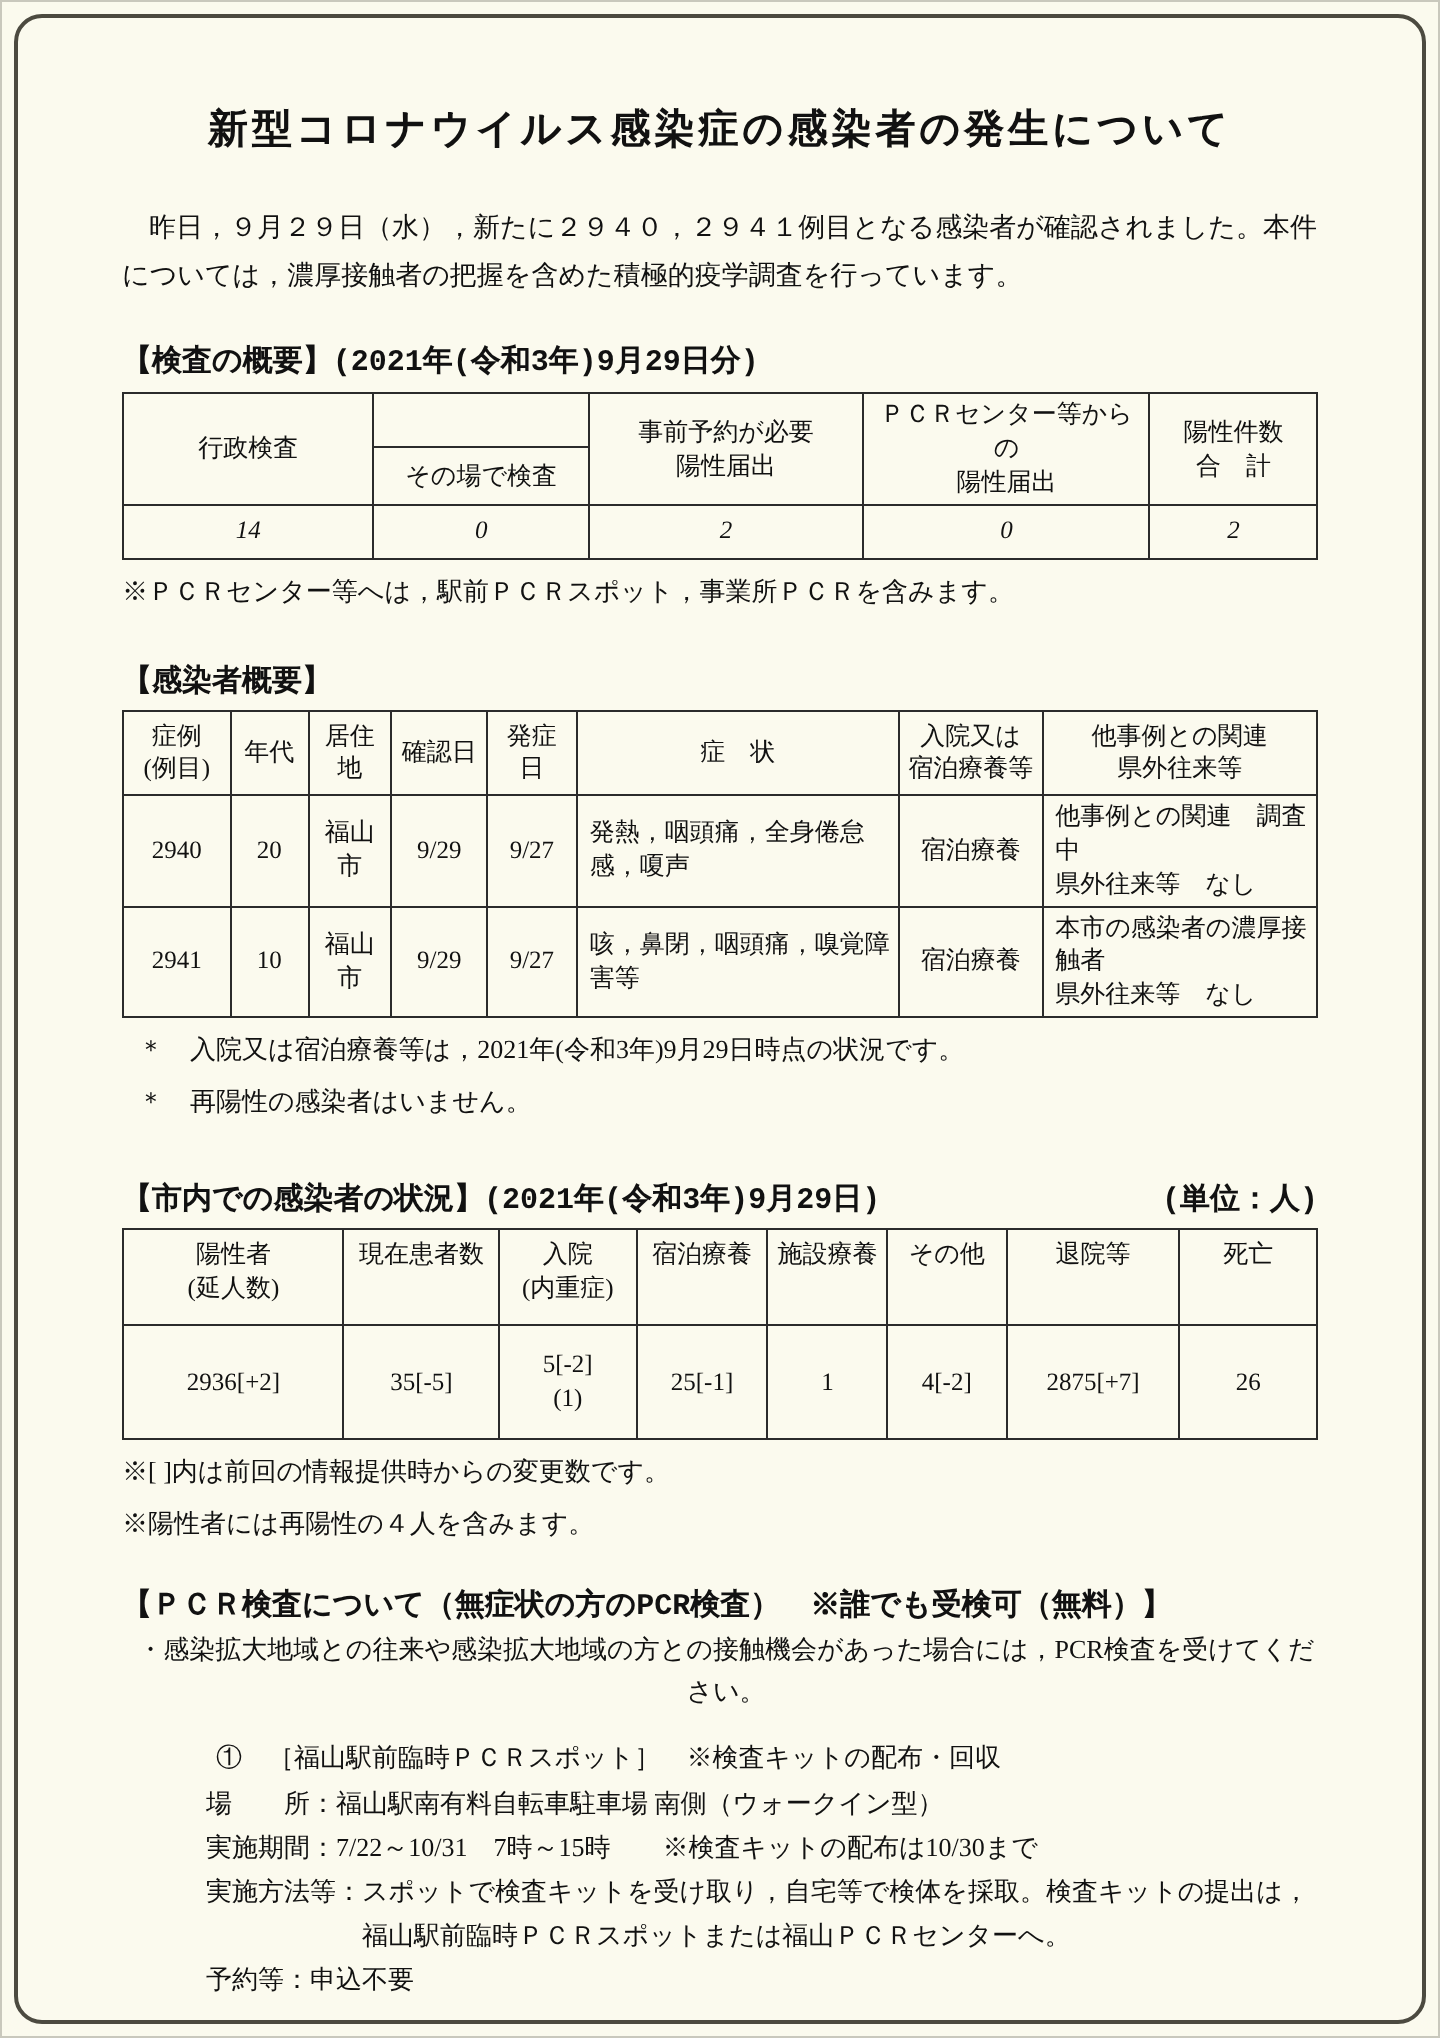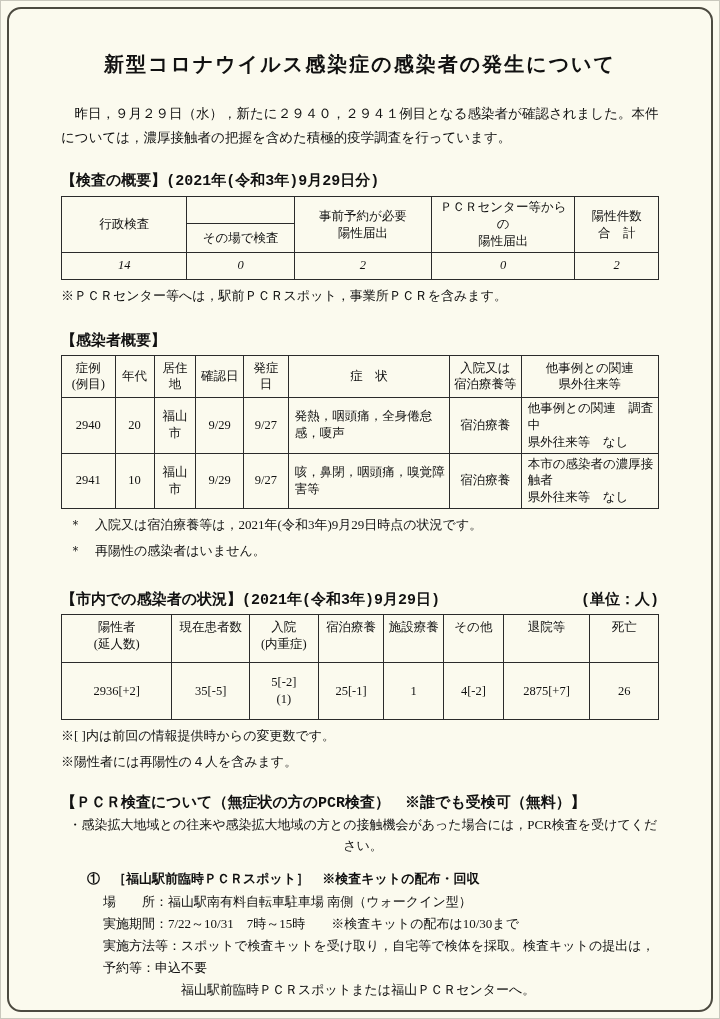--- a/index.html
+++ b/index.html
@@ -67,21 +67,21 @@
   .t3 { margin-top: 5px; }
   .t3 tr.head td { height: 48px; vertical-align: top; padding-top: 4px; }
   .t3 tr.vals td { height: 57px; }
 
   .note { font-size: 13px; margin-top: 7px; }
   .note.tight { margin-top: 8px; }
   .note.star { margin-left: 8px; }
 
   .pcr-lead { font-size: 13px; line-height: 1.6; margin-top: 3px; margin-left: 6px; text-align: center; }
   .pcr-block { margin: 13px 0 0 26px; font-size: 13px; }
-  .pcr-title { font-weight: bold; margin-bottom: 3px; }
+  .pcr-title { font-weight: normal; margin-bottom: 3px; margin-left: 21px; }
   .pcr-line { margin-left: 16px; line-height: 1.7; }
 </style>
 </head>
 <body>
 
 <div class="frame">
 
   <h1 class="title">新型コロナウイルス感染症の感染者の発生について</h1>
 
   <p class="intro">昨日，９月２９日（水），新たに２９４０，２９４１例目となる感染者が確認されました。本件については，濃厚接触者の把握を含めた積極的疫学調査を行っています。</p>
@@ -224,22 +224,22 @@
   <div class="note tight">※陽性者には再陽性の４人を含みます。</div>
 
   <div class="sec-head pcr-head">【ＰＣＲ検査について（無症状の方のPCR検査）　※誰でも受検可（無料）】</div>
   <div class="pcr-lead">・感染拡大地域との往来や感染拡大地域の方との接触機会があった場合には，PCR検査を受けてください。</div>
 
   <div class="pcr-block">
     <div class="pcr-title">①　［福山駅前臨時ＰＣＲスポット］　※検査キットの配布・回収</div>
     <div class="pcr-line">場　　所：福山駅南有料自転車駐車場 南側（ウォークイン型）</div>
     <div class="pcr-line">実施期間：7/22～10/31　7時～15時　　※検査キットの配布は10/30まで</div>
     <div class="pcr-line">実施方法等：スポットで検査キットを受け取り，自宅等で検体を採取。検査キットの提出は，</div>
+    <div class="pcr-line">　　　　　　福山駅前臨時ＰＣＲスポットまたは福山ＰＣＲセンターへ。</div>
     <div class="pcr-line">予約等：申込不要</div>
-    <div class="pcr-line">　　　　　　福山駅前臨時ＰＣＲスポットまたは福山ＰＣＲセンターへ。</div>
   </div>
 
   <div class="pcr-block">
     <div class="pcr-title">②　［福山ＰＣＲセンター］※その場で検査（事前予約が必要）</div>
 
   </div>
 
 </div>
 
 </body></html>

